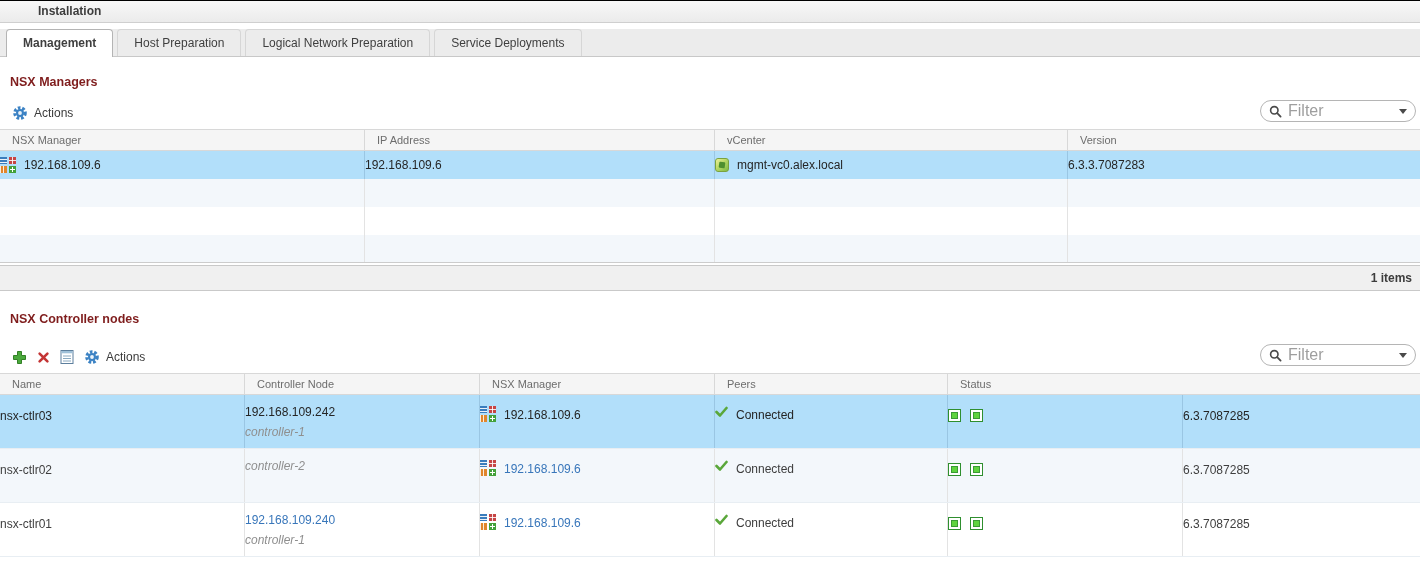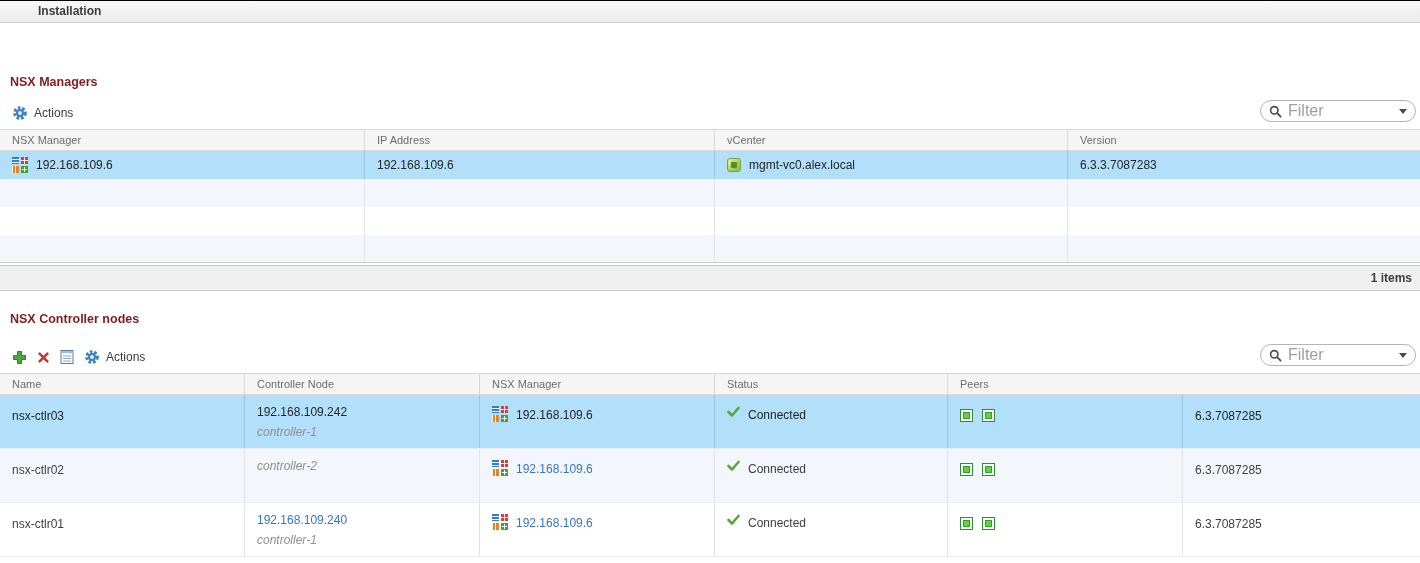--- a/index.html
+++ b/index.html
@@ -45,21 +45,21 @@
   .tbl { position:absolute; left:0; width:1420px; }
   .mgr-tbl { top:128px; }
   .ctl-tbl { top:372px; }
   .thead { display:grid; height:22px; background:#f5f5f5; border-top:1px solid #d8d8d8; border-bottom:1px solid #d8d8d8; }
   .mgr-cols { grid-template-columns:365px 350px 353px 352px; }
   .ctl-cols { grid-template-columns:245px 235px 235px 233px 235px 237px; }
   .th { font-size:11px; color:#6d6d6d; line-height:20px; padding-left:12px; border-right:1px solid #d8d8d8; cursor:pointer;
     overflow:hidden; white-space:nowrap; }
   .th:last-child { border-right:none; }
   .trow { display:grid; cursor:pointer; }
-  .td { padding-left:12px; border-right:1px solid #e3e3e3; overflow:hidden; white-space:nowrap; }
+  .td { border-right:1px solid #e3e3e3; overflow:hidden; white-space:nowrap; }
   .td:last-child { border-right:none; }
   .row-selected { background:#b2dffa; }
   .row-selected .td { border-right-color:rgba(70,110,145,0.22); }
   .row-stripe { background:#f3f7fb; }
   .row-white { background:#fff; }
 
   
   .mgr-row { height:28px; }
   .mgr-row .td { display:flex; align-items:center; gap:8px; color:#252525; }
   .mgr-body-border { border-bottom:1px solid #cccccc; }
@@ -100,20 +100,26 @@
 </style>
 </head>
 <body>
 
 <div class="page">
 
   <div class="titlebar">
     <span>Installation</span>
   </div>
 
+  <div class="tabstrip">
+    <div class="tab active">Management</div>
+    <div class="tab">Host Preparation</div>
+    <div class="tab">Logical Network Preparation</div>
+    <div class="tab">Service Deployments</div>
+  </div>
 
   <div class="section-title st-managers">NSX Managers</div>
 
   <div class="toolbar tb1">
     <div class="left">
       <div class="actions-btn">
         <span class="tool-ico">
           <svg class="gear-svg" width="16" height="16" viewBox="0 0 16 16">
             <circle cx="8" cy="8" r="5.2" fill="none" stroke="#3b82c4" stroke-width="3.2" stroke-dasharray="2.6 1.75"></circle>
             <circle cx="8" cy="8" r="4" fill="#3b82c4"></circle>
@@ -235,22 +241,22 @@
       <input placeholder="Filter" style="">
       <span class="caret"></span>
     </div>
   </div>
 
   <div class="tbl ctl-tbl">
     <div class="thead ctl-cols">
       <div class="th">Name</div>
       <div class="th">Controller Node</div>
       <div class="th">NSX Manager</div>
+      <div class="th">Peers</div>
       <div class="th">Status</div>
-      <div class="th">Peers</div>
     </div>
 
     <div class="trow ctl-cols ctl-row row-selected">
       <div class="td cell-top dark">
         <span>nsx-ctlr03</span>
       </div>
       <div class="td cell-2line">
         <div class="dark">192.168.109.242</div>
         <div class="node-id">controller-1</div>
       </div>

